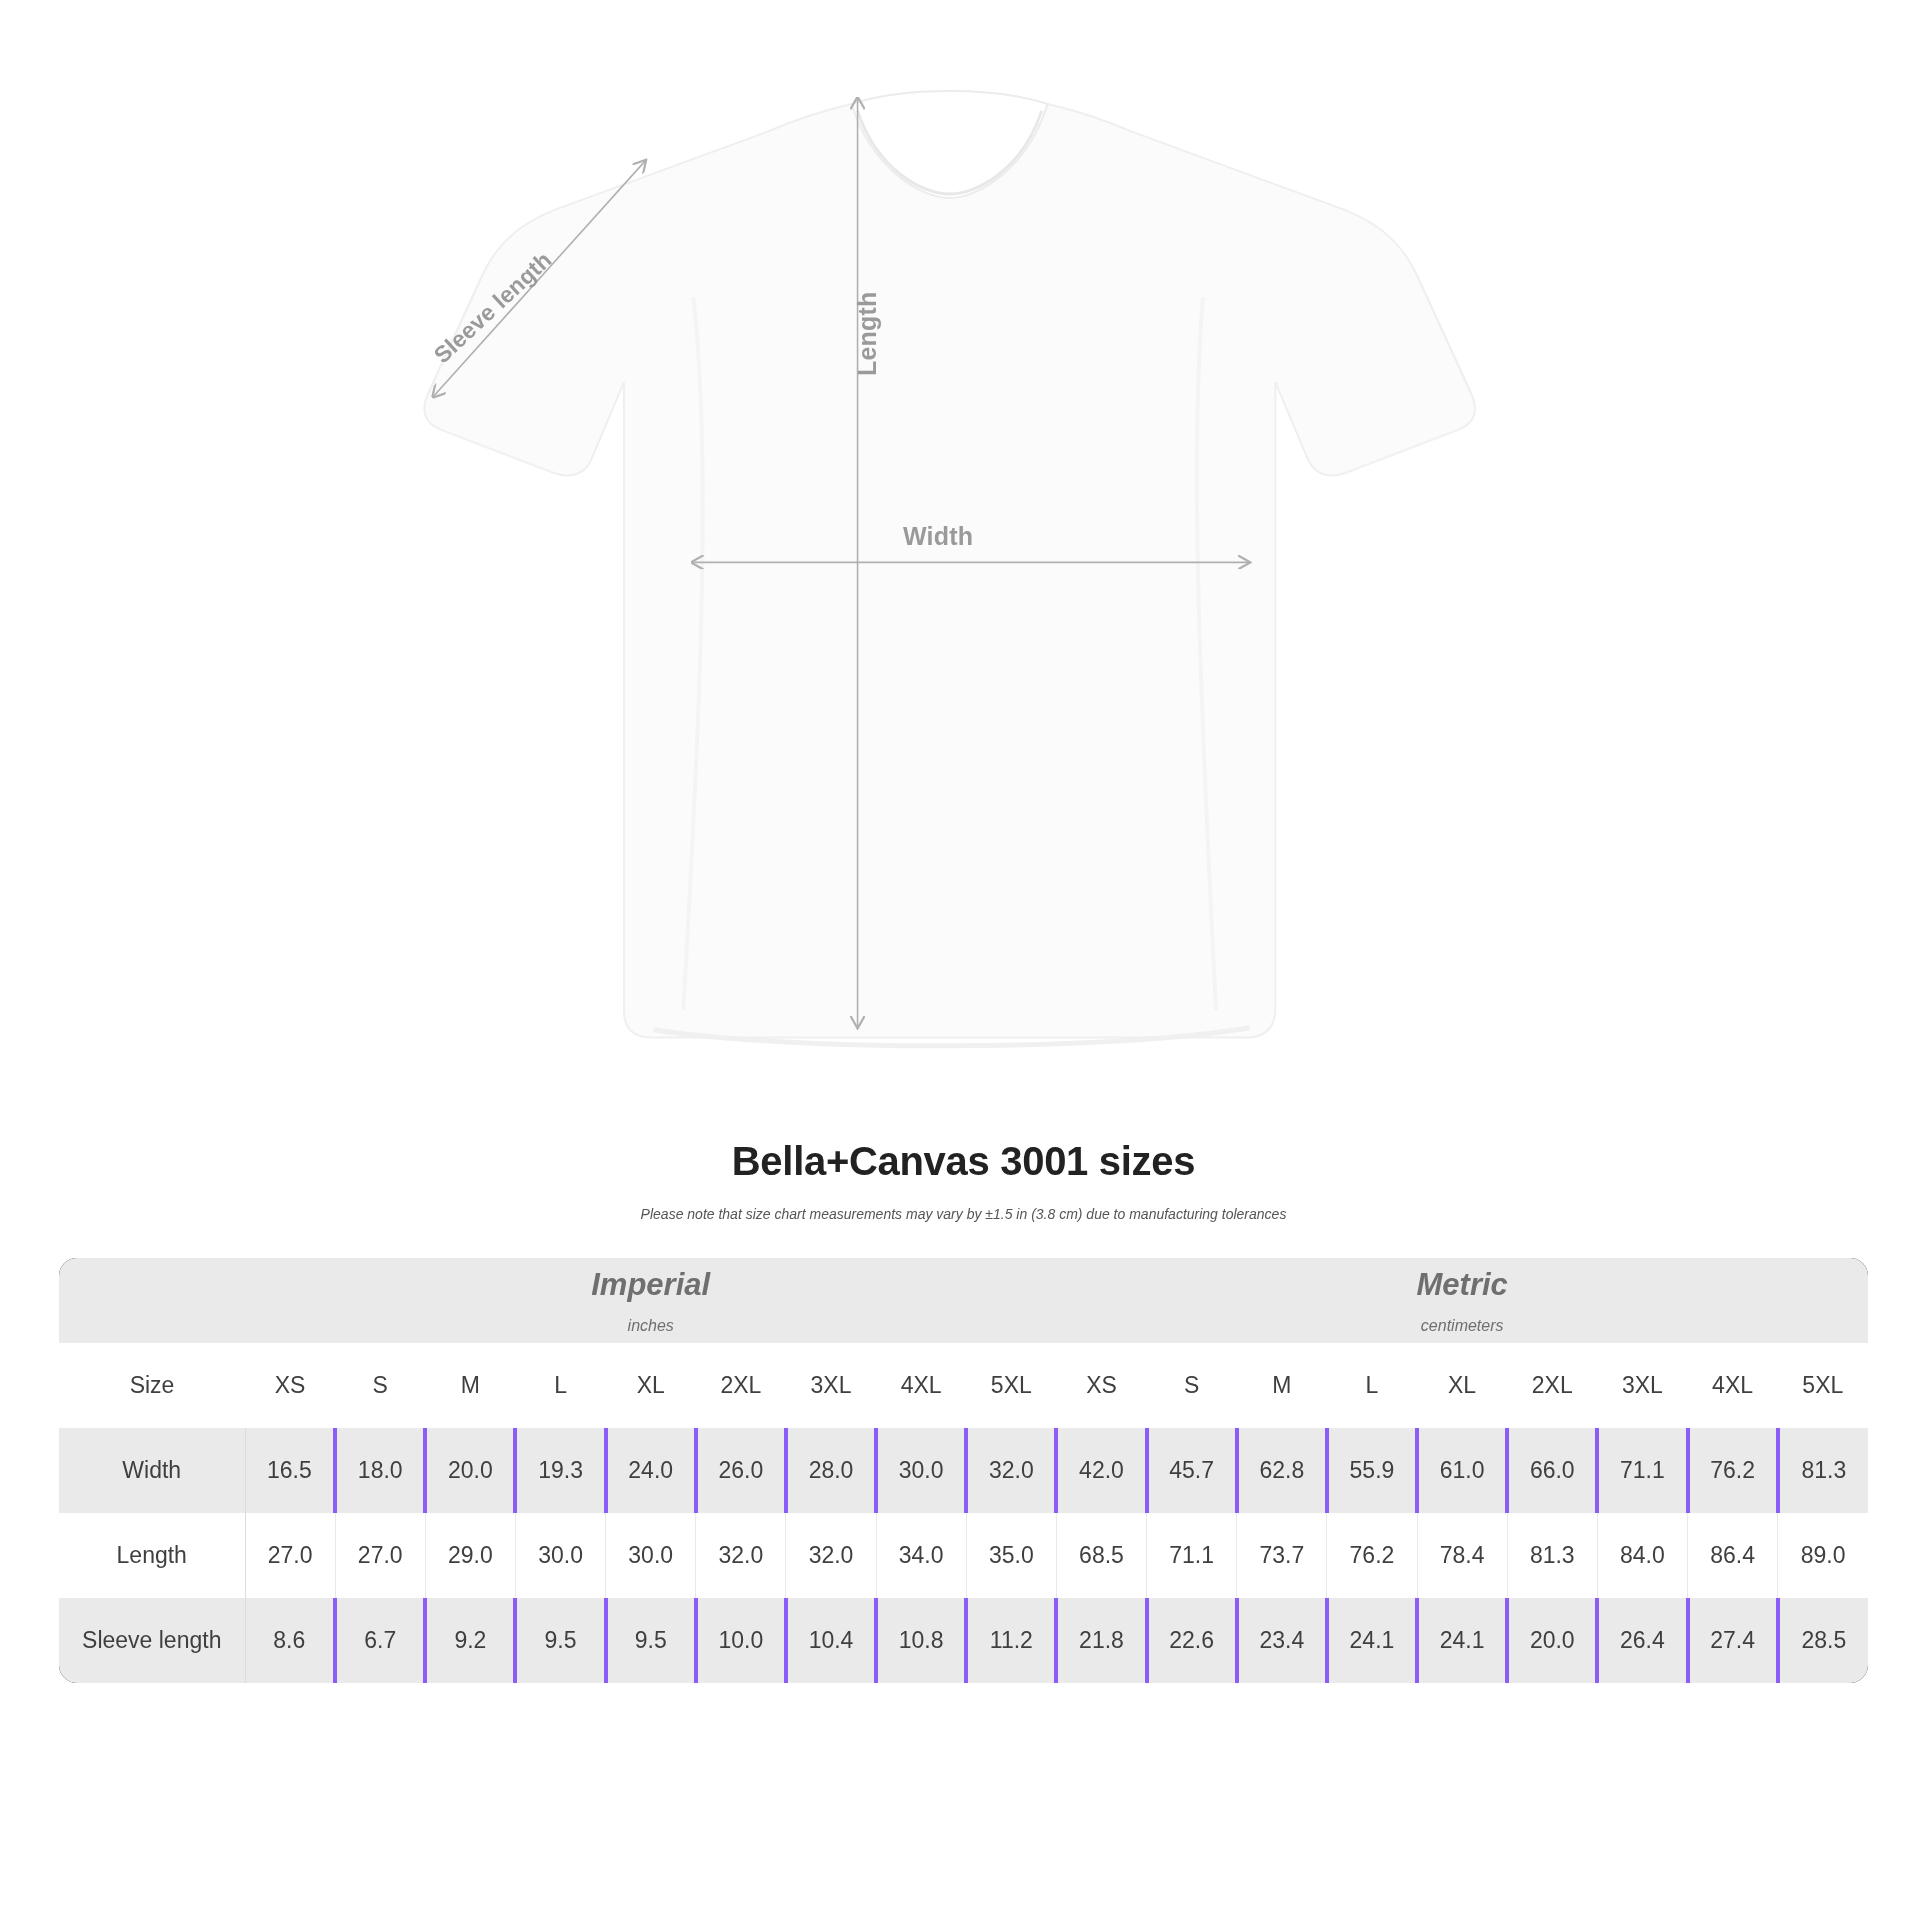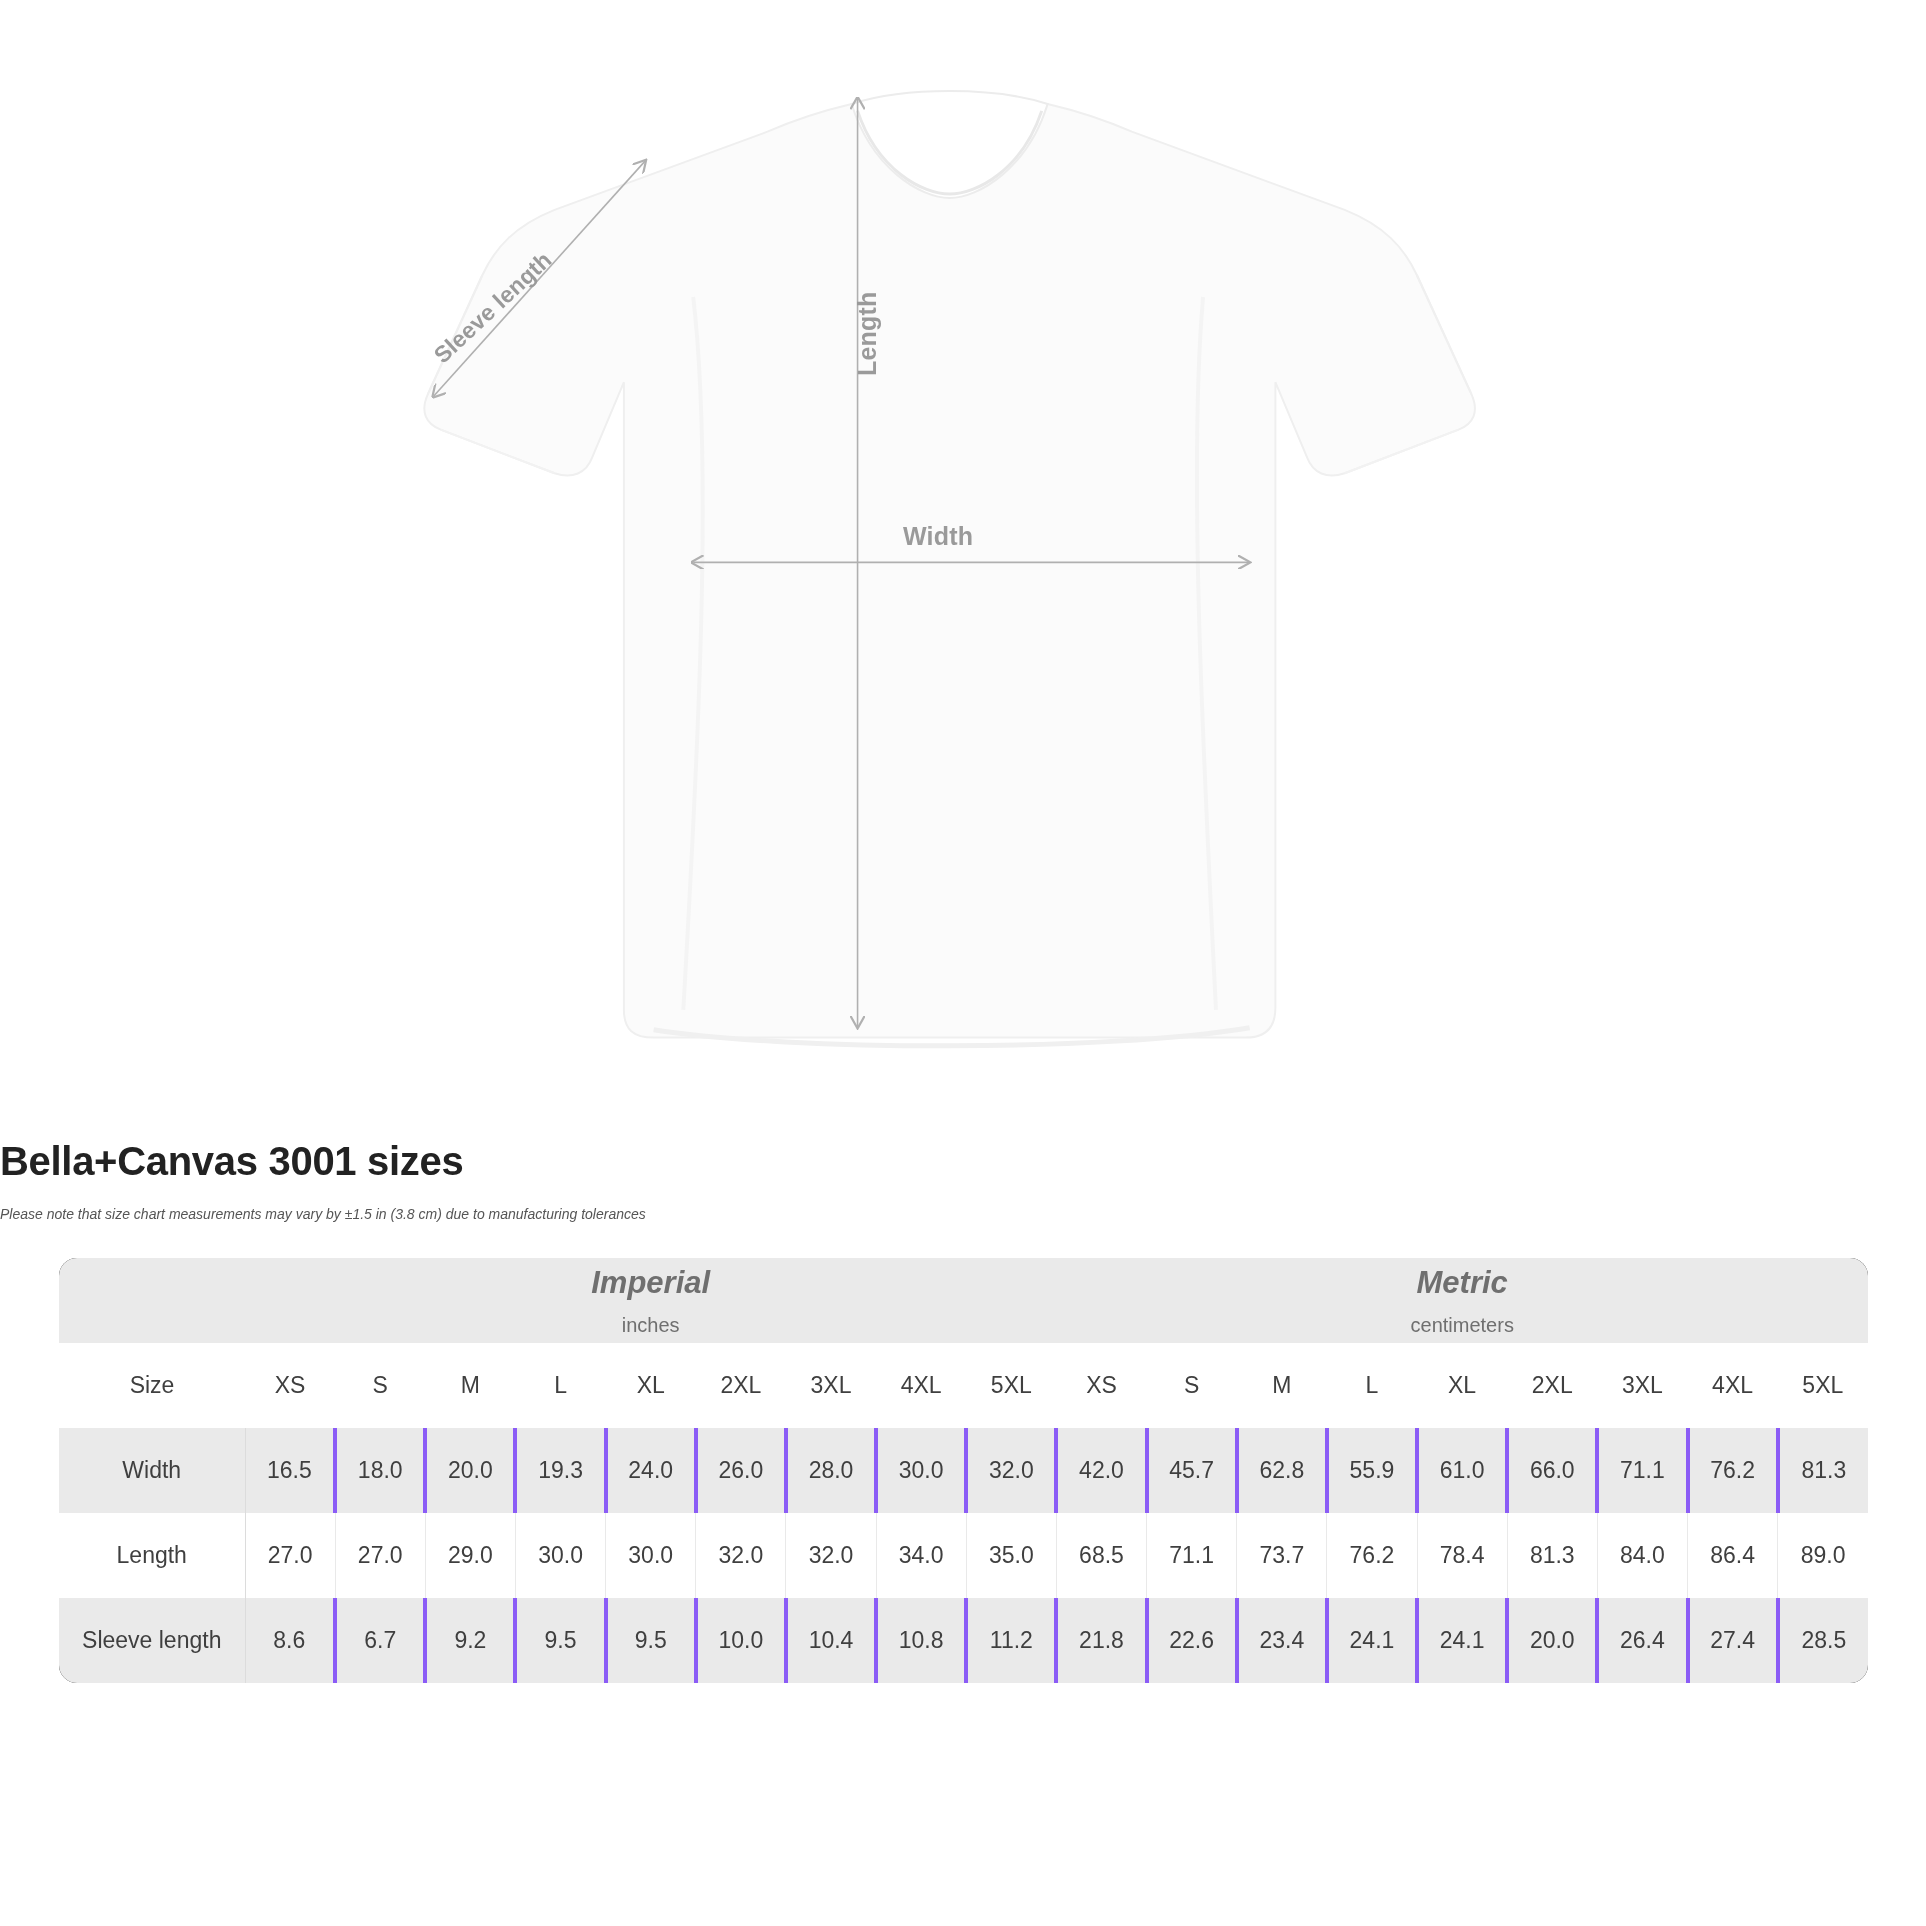--- a/index.html
+++ b/index.html
@@ -54,21 +54,21 @@
   .dim-label.sleeve-label {
     left: 447px;
     top: 342px;
     transform: rotate(-43deg);
     transform-origin: left bottom;
     font-size: 23px;
   }
 
   
   .title-block {
-    text-align: left;
+    text-align: center;
     margin-top: 40px;
   }
   .chart-title {
     font-size: 40px;
     font-weight: bold;
     color: #222222;
     margin: 0;
     letter-spacing: -0.3px;
   }
   .chart-note {
@@ -107,21 +107,22 @@
     vertical-align: middle;
   }
   .unit-title {
     font-size: 31px;
     font-weight: bold;
     font-style: italic;
     color: #6f6f6f;
     line-height: 1.25;
   }
   .unit-sub {
-    font-size: 20px;
+    font-size: 16px;
+    font-style: italic;
     color: #6f6f6f;
     margin-top: 12px;
   }
   
   .size-head td {
     background: #ffffff;
     font-weight: bold;
     color: #4a4a4a;
     font-size: 24px;
     height: 91px;

